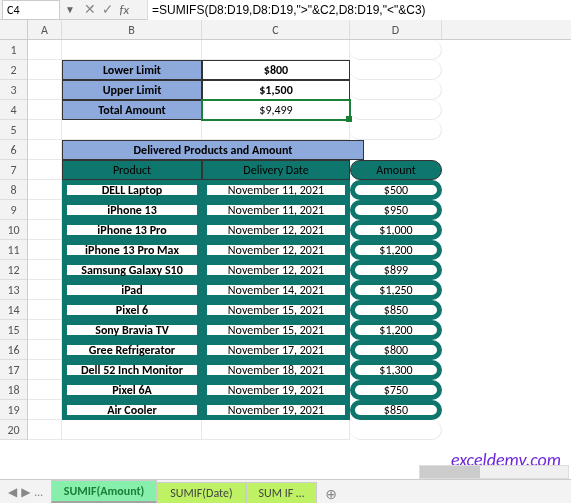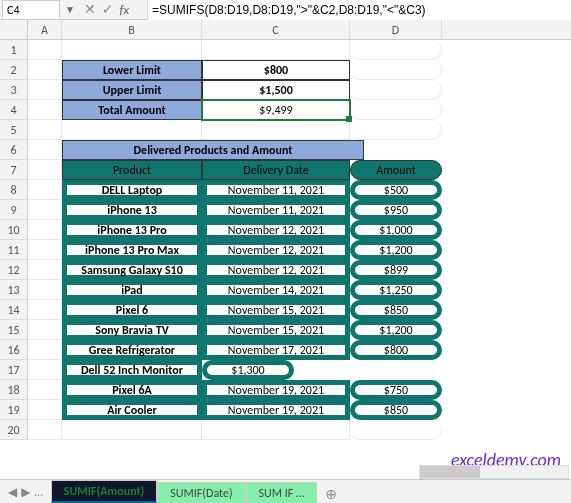--- a/index.html
+++ b/index.html
@@ -35,22 +35,22 @@
 .band-cell { border: 5px solid #0f766e; justify-content: center; }
 .bold { font-weight: bold; }
 
 .selected { outline: 2px solid #1a7f37; outline-offset: -1px; position: relative; z-index: 2; }
 .selected::after { content:""; position:absolute; right:-3px; bottom:-3px; width:6px; height:6px; background:#1a7f37; }
 
 .tabs-bar { position: absolute; bottom: 0; left: 0; right: 0; height: 24px; background: #f3f3f3; border-top: 1px solid #ccc; display: flex; align-items: center; }
 .tab-nav { display: flex; gap: 4px; padding: 0 8px; color: #888; }
 .tab-nav span { font-size: 12px; cursor: pointer; }
 .tabs { display: flex; align-items: flex-end; height: 100%; }
-.tab { padding: 3px 12px; font-size: 12px; border: 1px solid #ccc; border-bottom: none; background: #86efac; color: #444; }
-.tab.active { background: #0f172a; color: #1a7f37; font-weight: bold; border-bottom: 2px solid #0369a1; }
+.tab { padding: 3px 12px; font-size: 12px; border: 1px solid #ccc; border-bottom: none; background: #bef264; color: #444; }
+.tab.active { background: #86efac; color: #1a7f37; font-weight: bold; border-bottom: 2px solid #a3a3a3; }
 .tab-add { padding: 0 8px; color: #888; font-size: 14px; }
 
 .watermark { position: absolute; right: 10px; bottom: 32px; color: #6d28d9; font-size: 18px; font-style: italic; }
 .scroll-h { position: absolute; bottom: 24px; right: 2px; width: 150px; height: 14px; background: #f0f0f0; border: 1px solid #ddd; }
 .scroll-thumb { width: 60px; height: 100%; background: #ccc; }
 </style>
 </head>
 <body>
 
 <div class="formula-bar">
@@ -188,20 +188,21 @@
         </div>
       <div class="cell-row">
           <div class="cell cA"></div>
           <div class="cell cB band-cell bold">Gree Refrigerator</div>
           <div class="cell cC band-cell">November 17, 2021</div>
           <div class="cell cD band-cell">$800</div>
         </div>
       <div class="cell-row">
           <div class="cell cA"></div>
           <div class="cell cB band-cell bold">Dell 52 Inch Monitor</div>
+          <div class="cell cC band-cell">November 18, 2021</div>
           <div class="cell cD band-cell">$1,300</div>
         </div>
       <div class="cell-row">
           <div class="cell cA"></div>
           <div class="cell cB band-cell bold">Pixel 6A</div>
           <div class="cell cC band-cell">November 19, 2021</div>
           <div class="cell cD band-cell">$750</div>
         </div>
       <div class="cell-row">
           <div class="cell cA"></div>

